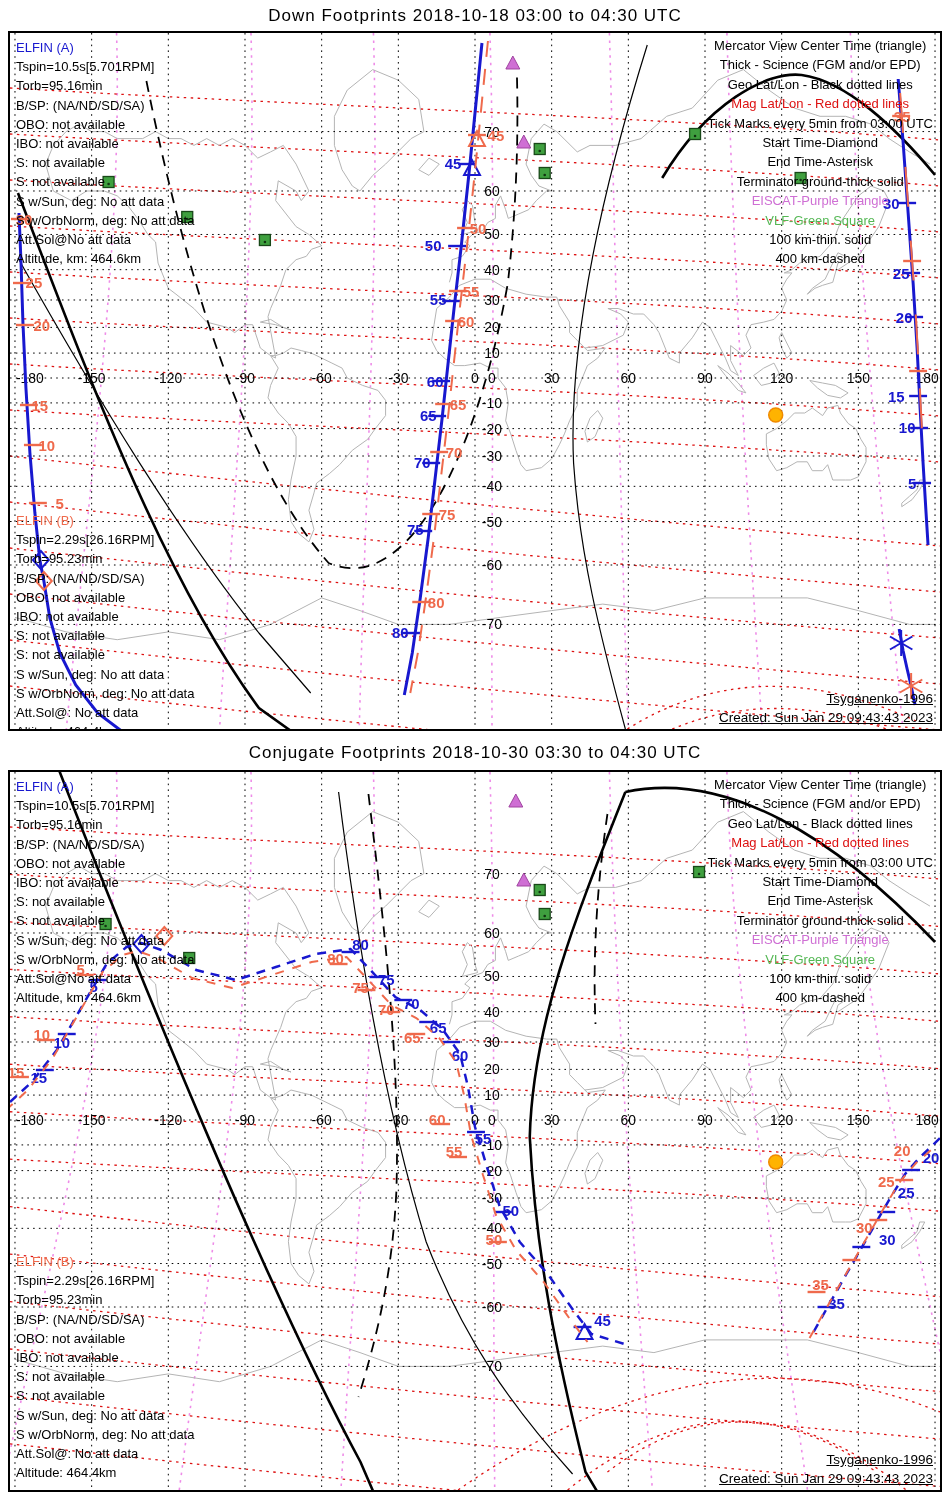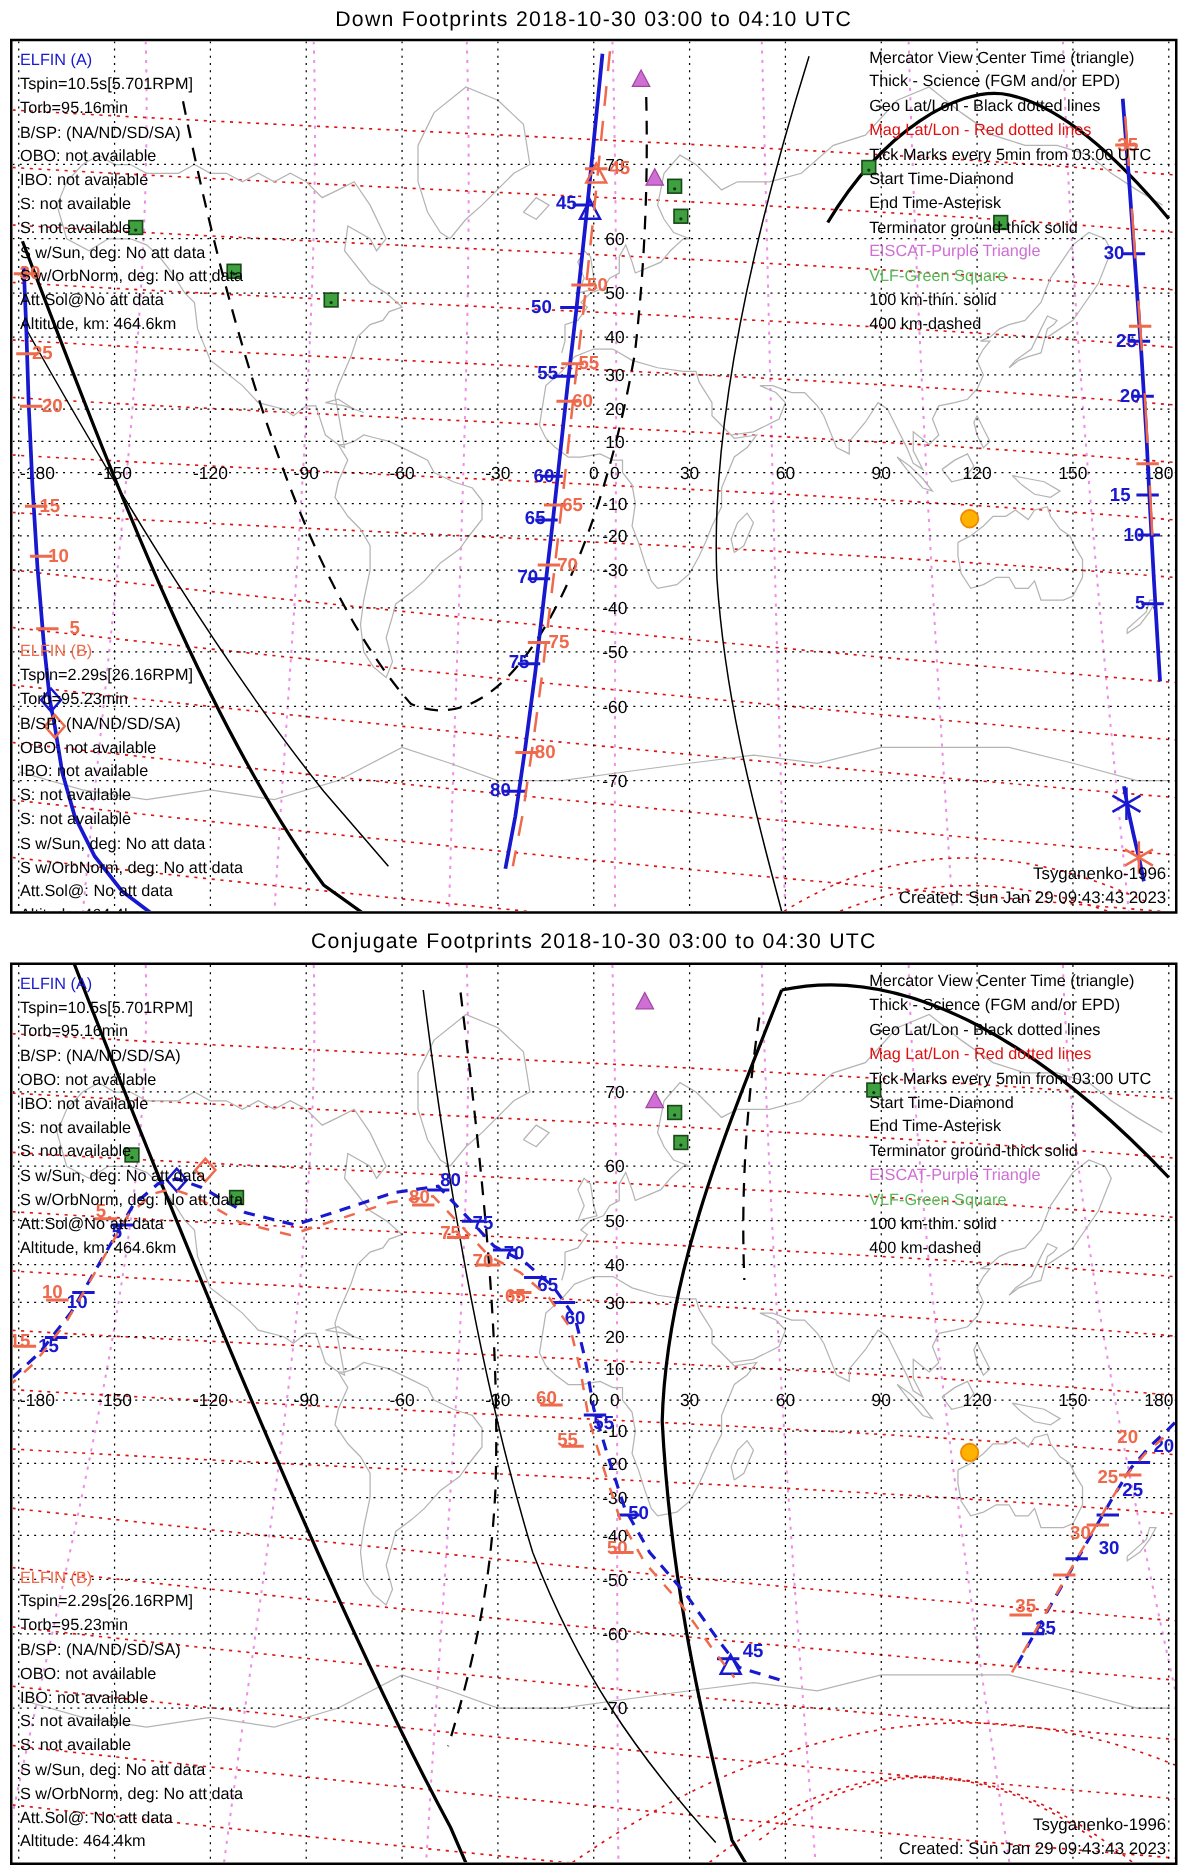--- a/index.html
+++ b/index.html
@@ -4,29 +4,29 @@
 <style>
   html,body{margin:0;padding:0;background:#fff;width:950px;}
   body{font-family:"Liberation Sans","DejaVu Sans",sans-serif;color:#000;}
   .title{text-align:center;font-size:17px;letter-spacing:1px;padding:6px 0 5px 0;white-space:nowrap;}
   .title.t2{padding:12px 0 7px 0;}
   .map{position:relative;margin-left:8px;width:930px;border:2px solid #000;overflow:hidden;background:#fff;}
   .map svg{position:absolute;left:0;top:0;}
   .overlay{position:absolute;font-size:13px;line-height:19.2px;white-space:nowrap;}
   .overlay .hdr{font-weight:normal;}
   .info{left:6px;top:5px;}
-  .legend{top:3px;right:19px;text-align:left;line-height:19.4px;}
-  .credits{right:7px;bottom:2px;text-align:right;line-height:19px;font-size:13.5px;}
+  .legend{top:3px;right:7px;text-align:center;line-height:19.4px;}
+  .credits{right:7px;bottom:2px;text-align:right;line-height:19px;font-size:13.5px;text-decoration:underline;}
 </style>
 </head>
 <body>
 
 <div class="page">
   <div class="panel">
-    <div class="title">Down Footprints 2018-10-30 03:00 to 04:10 UTC</div>
+    <div class="title">Down Footprints 2018-10-18 03:00 to 04:30 UTC</div>
     <div class="map" id="mapbox0" style="height: 696px;">
       <svg id="map0" width="930" height="696" viewBox="0 0 934 696" preserveAspectRatio="none">
           <g>
             <path d="M107,0 C113,208.79999999999998 81.8,431.52 56.599999999999994,696" fill="none" stroke="#ee8ce8" stroke-width="1.6" stroke-dasharray="2.5 5"></path>
             <path d="M242,0 C248,208.79999999999998 226.25,431.52 210.5,696" fill="none" stroke="#ee8ce8" stroke-width="1.6" stroke-dasharray="2.5 5"></path>
             <path d="M365,0 C371,208.79999999999998 357.86,431.52 350.72,696" fill="none" stroke="#ee8ce8" stroke-width="1.6" stroke-dasharray="2.5 5"></path>
             <path d="M482,0 C488,208.79999999999998 483.05,431.52 484.1,696" fill="none" stroke="#ee8ce8" stroke-width="1.6" stroke-dasharray="2.5 5"></path>
             <path d="M602,0 C608,208.79999999999998 611.45,431.52 620.9,696" fill="none" stroke="#ee8ce8" stroke-width="1.6" stroke-dasharray="2.5 5"></path>
             <path d="M720,0 C726,208.79999999999998 737.71,431.52 755.42,696" fill="none" stroke="#ee8ce8" stroke-width="1.6" stroke-dasharray="2.5 5"></path>
             <path d="M844,0 C850,208.79999999999998 870.39,431.52 896.78,696" fill="none" stroke="#ee8ce8" stroke-width="1.6" stroke-dasharray="2.5 5"></path>
@@ -277,21 +277,21 @@
           <div style="color: rgb(0, 0, 0);">100 km-thin. solid</div>
           <div style="color: rgb(0, 0, 0);">400 km-dashed</div>
         </div>
       <div class="overlay credits" id="credits0">
           <div>Tsyganenko-1996</div>
           <div>Created: Sun Jan 29 09:43:43 2023</div>
         </div>
     </div>
   </div>
   <div class="panel">
-    <div class="title t2">Conjugate Footprints 2018-10-30 03:00 to 04:30 UTC</div>
+    <div class="title t2">Conjugate Footprints 2018-10-30 03:30 to 04:30 UTC</div>
     <div class="map" id="mapbox1" style="height: 718px;">
       <svg id="map1" width="930" height="718" viewBox="0 0 934 718" preserveAspectRatio="none">
           <g>
             <path d="M107,0 C113,215.4 49.4,445.16 -8.200000000000003,718" fill="none" stroke="#ee8ce8" stroke-width="1.6" stroke-dasharray="2.5 5"></path>
             <path d="M242,0 C248,215.4 206,445.16 170,718" fill="none" stroke="#ee8ce8" stroke-width="1.6" stroke-dasharray="2.5 5"></path>
             <path d="M365,0 C371,215.4 348.68,445.16 332.36,718" fill="none" stroke="#ee8ce8" stroke-width="1.6" stroke-dasharray="2.5 5"></path>
             <path d="M482,0 C488,215.4 484.4,445.16 486.8,718" fill="none" stroke="#ee8ce8" stroke-width="1.6" stroke-dasharray="2.5 5"></path>
             <path d="M602,0 C608,215.4 623.6,445.16 645.2,718" fill="none" stroke="#ee8ce8" stroke-width="1.6" stroke-dasharray="2.5 5"></path>
             <path d="M720,0 C726,215.4 760.48,445.16 800.96,718" fill="none" stroke="#ee8ce8" stroke-width="1.6" stroke-dasharray="2.5 5"></path>
             <path d="M844,0 C850,215.4 904.3199999999999,445.16 964.64,718" fill="none" stroke="#ee8ce8" stroke-width="1.6" stroke-dasharray="2.5 5"></path>

